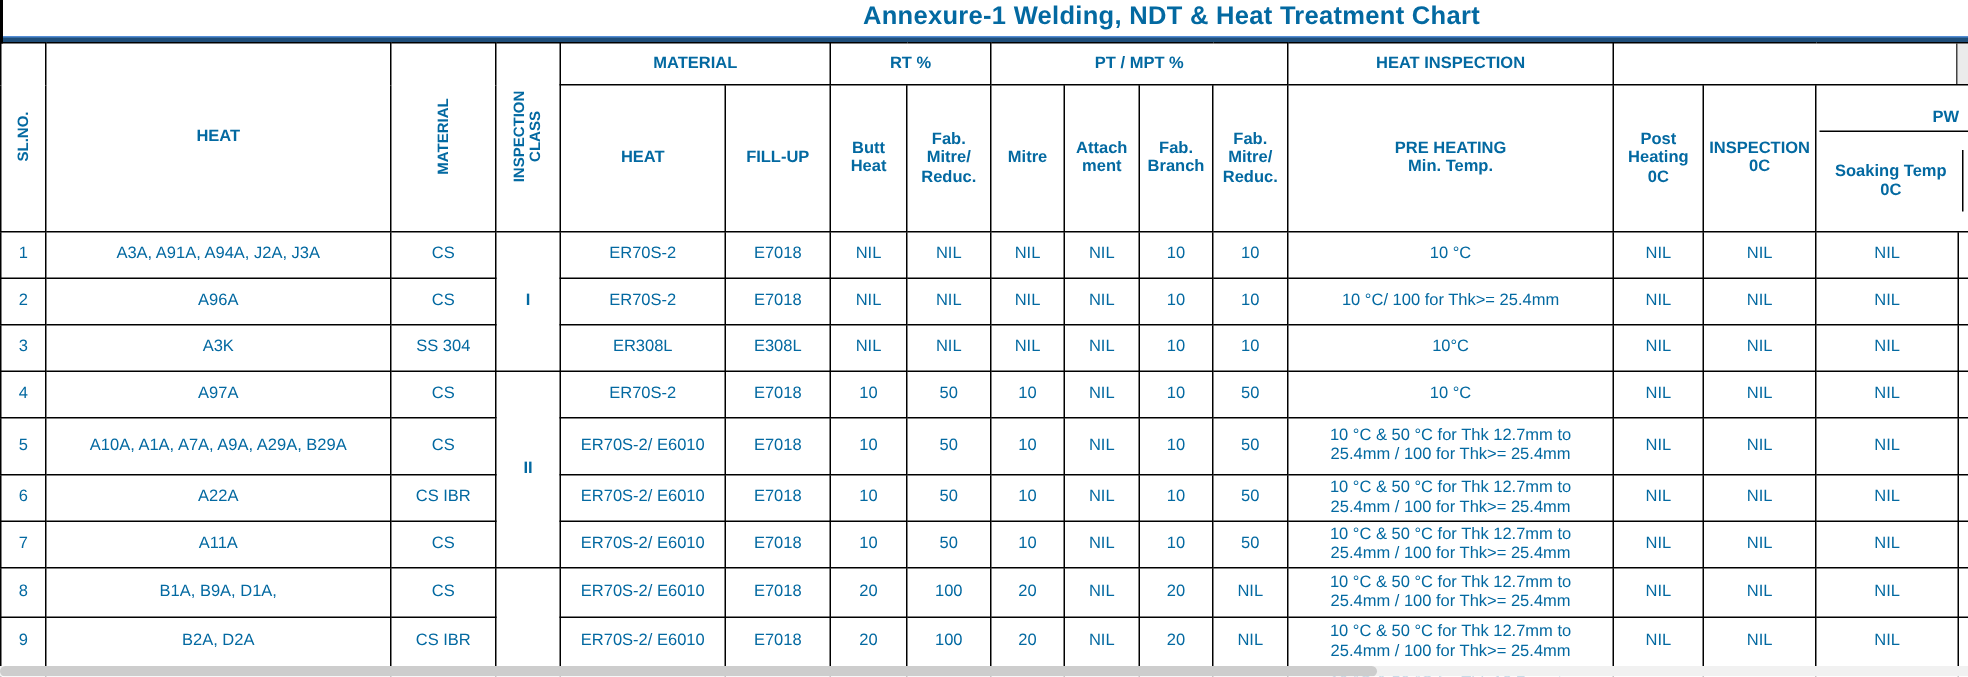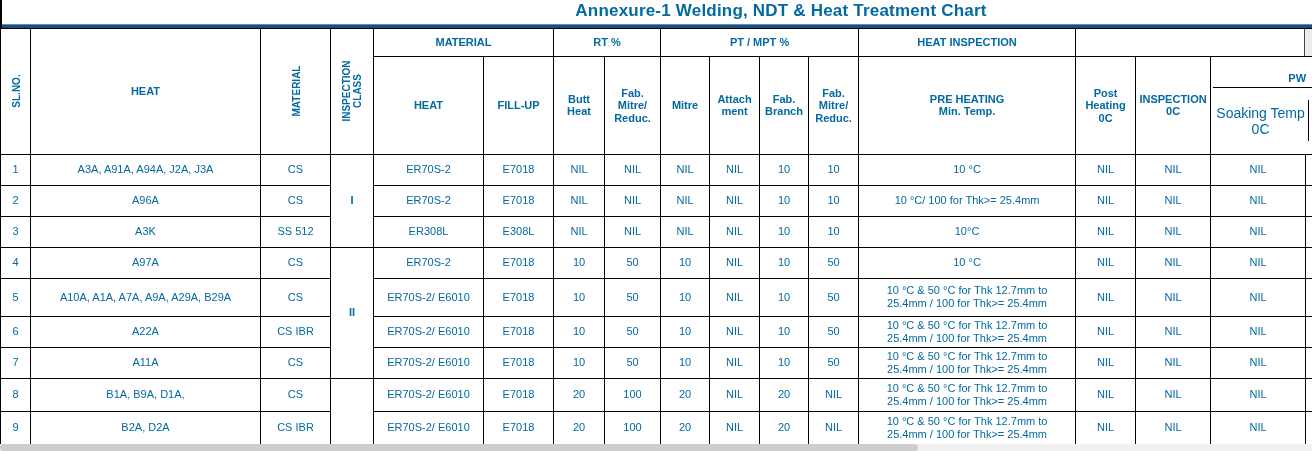--- a/index.html
+++ b/index.html
@@ -21,21 +21,21 @@
   .pre{white-space:pre-line;font-size:10.5px;line-height:1.3;padding:0 4px;}
   .insp{font-weight:bold;font-size:11px;}
   .rot{position:relative;padding:0;}
   .rot > span{position:absolute;left:50%;top:50%;transform:translate(-50%,-50%) rotate(-90deg);
               white-space:pre-line;font-weight:bold;font-size:10px;line-height:1.1;text-align:center;}
   .pwcell{padding:0;vertical-align:top;}
   .pwbar{height:17px;border-bottom:1px solid #000;display:flex;align-items:center;
          justify-content:flex-end;padding-right:6px;font-weight:bold;font-size:11px;}
   .pwbody{display:flex;height:41px;}
   .soak{width:95px;display:flex;align-items:center;justify-content:center;
-        font-weight:normal;font-size:14px;white-space:pre-line;line-height:1.15;}
+        font-weight:bold;font-size:11px;white-space:pre-line;line-height:1.15;}
   .pwsliver{flex:1;border-left:1px solid #000;}
   .vtop{vertical-align:top;}
   .vbottom{vertical-align:bottom;}
   .hstrip{position:absolute;left:0;top:444px;width:1312px;height:7px;background:#f1f1f1;}
   .hthumb{position:absolute;left:0;top:0;width:918px;height:7px;background:#cdcdcd;border-radius:4px;}
 </style>
 </head>
 <body>
 
 <div class="stage">
@@ -147,21 +147,21 @@
       <td class="pre">10 °C/ 100 for Thk&gt;= 25.4mm</td>
       <td>NIL</td>
       <td>NIL</td>
       <td>NIL</td>
       <td></td>
     </tr>
 
     <tr style="height:31px">
       <td class="bl2">3</td>
       <td class="left">A3K</td>
-      <td class="left">SS 512</td>
+      <td class="left">SS 304</td>
       <td>ER308L</td>
       <td>E308L</td>
       <td>NIL</td>
       <td>NIL</td>
       <td>NIL</td>
       <td>NIL</td>
       <td>10</td>
       <td>10</td>
       <td class="pre">10°C</td>
       <td>NIL</td>

